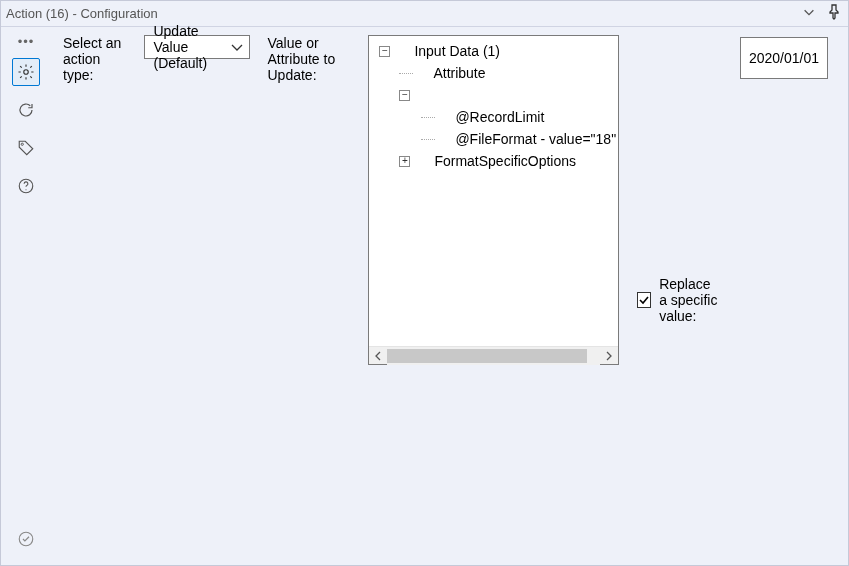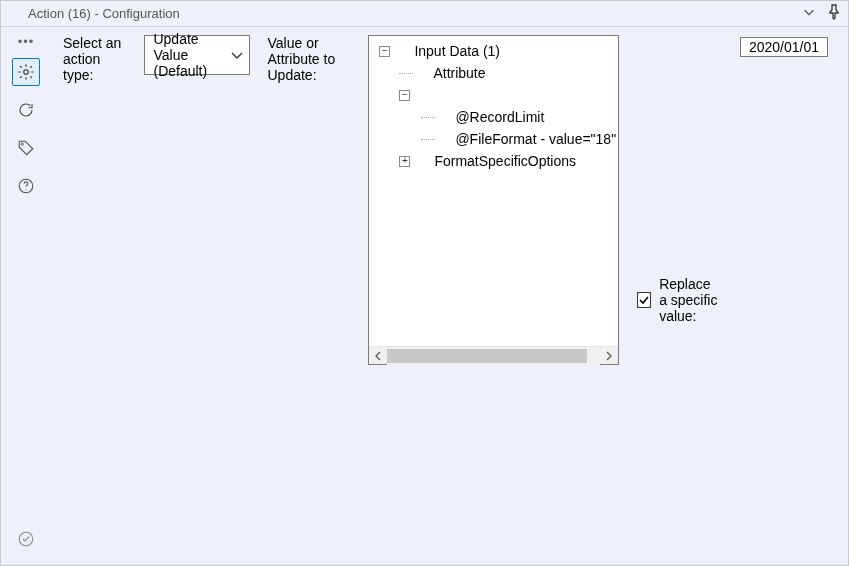--- a/index.html
+++ b/index.html
@@ -15,21 +15,21 @@
       width: 849px;
       height: 566px;
       overflow: hidden;
       border: 1px solid #c5c9d8;
     }
     .titlebar {
       display: flex;
       align-items: center;
       justify-content: space-between;
       height: 26px;
-      padding: 0 6px 0 27px;
+      padding: 0 6px 0 5px;
       background: #eef1f9;
       border-bottom: 1px solid #d0d4e3;
       color: #555;
       font-size: 13px;
     }
     .titlebar-right {
       display: flex;
       align-items: center;
       gap: 10px;
     }
@@ -84,21 +84,21 @@
       padding: 8px 20px 8px 12px;
       display: flex;
       gap: 18px;
     }
     .label {
       font-size: 14px;
       color: #000;
     }
     .select-box {
       position: relative;
-      height: 40px;
+      height: 24px;
       background: #fff;
       border: 1px solid #7a7a7a;
       display: flex;
       align-items: center;
       padding: 0 28px 0 8px;
       font-size: 14px;
     }
     .select-arrow {
       position: absolute;
       right: 4px;
@@ -211,21 +211,21 @@
       background: #fff;
       display: flex;
       align-items: center;
       justify-content: center;
     }
     .checkbox svg {
       width: 12px;
       height: 12px;
     }
     .text-input {
-      height: 20px;
+      height: 42px;
       background: #fff;
       border: 1px solid #7a7a7a;
       padding: 6px 8px;
       font-size: 14px;
       display: flex;
       align-items: center;
       margin-top: 2px;
     }
     .bottom-icon {
       margin-top: auto;

